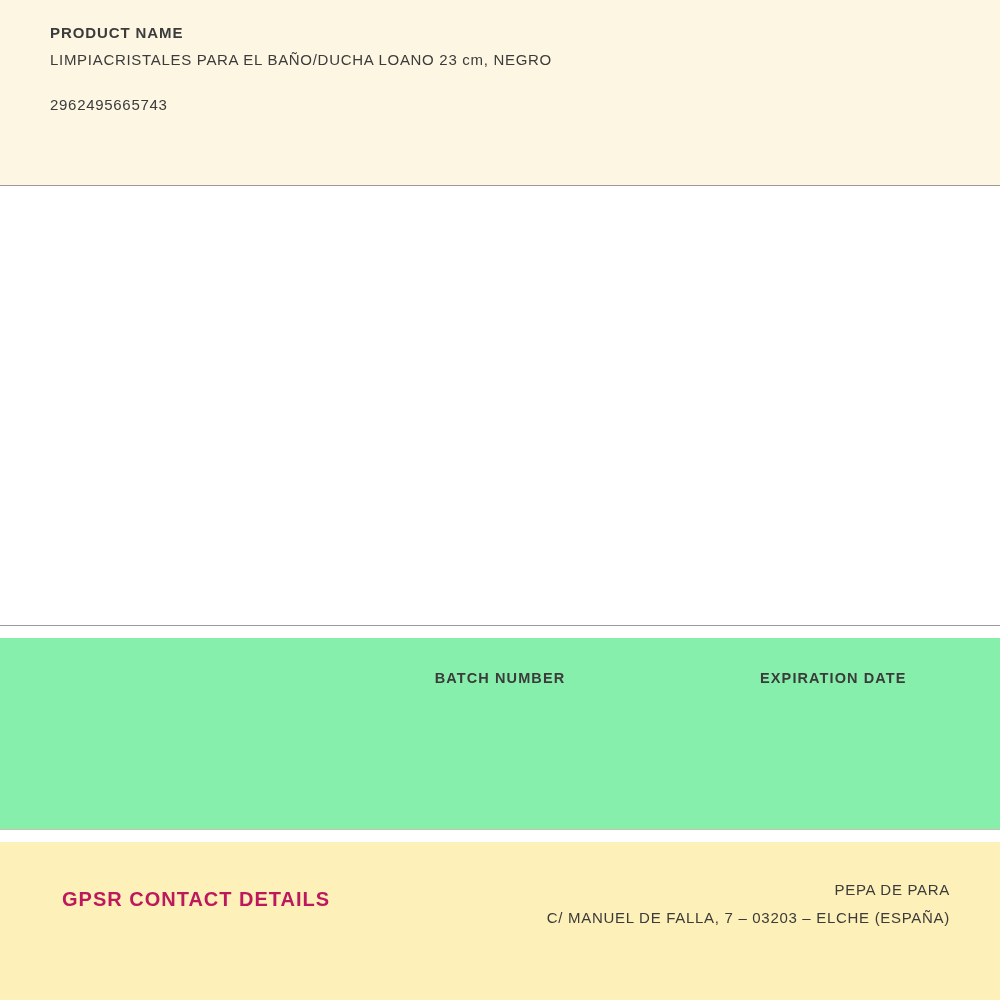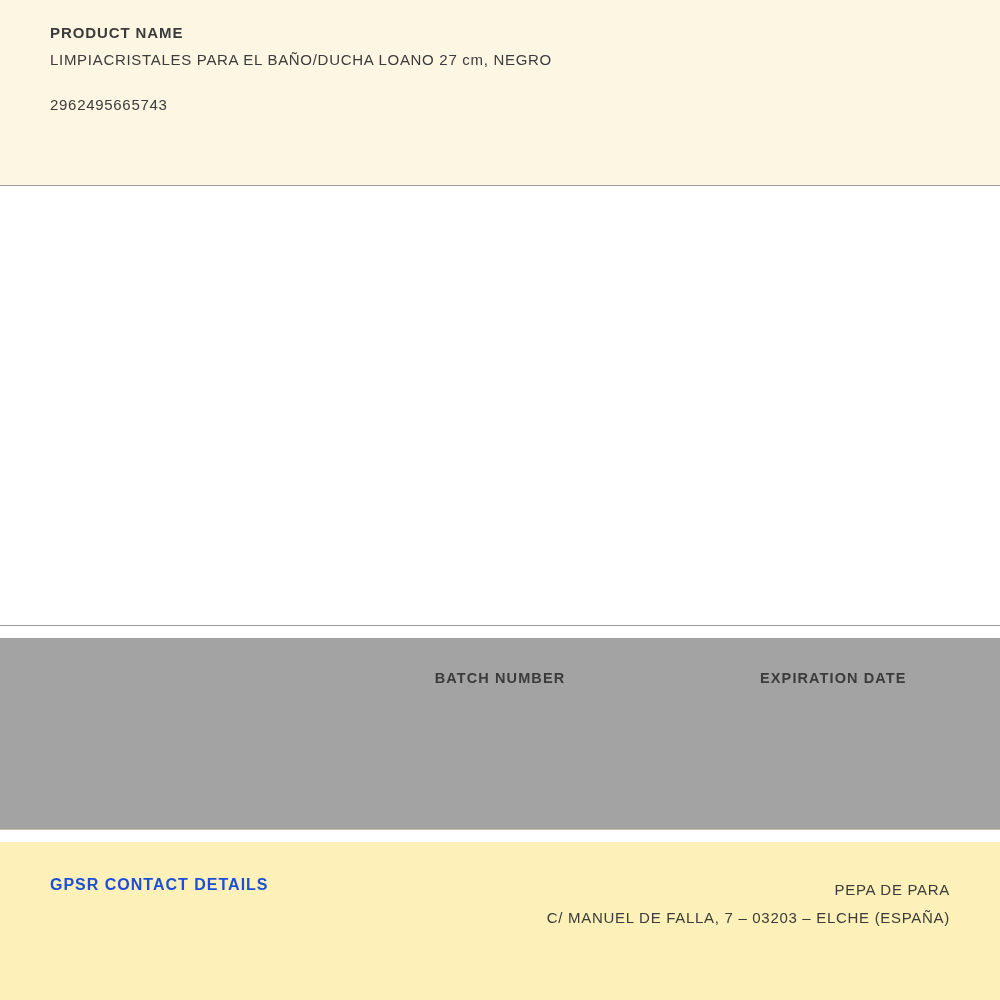--- a/index.html
+++ b/index.html
@@ -56,21 +56,21 @@
   
   .media-section {
     background: #ffffff;
     flex: 1 1 auto;
     position: relative;
     border-bottom: 1px solid #9a9a9a;
   }
 
   
   .details-section {
-    background: #a3a3a3;
+    background: #86efac;
     height: 192px;
     box-sizing: border-box;
     position: relative;
     border-bottom: 1px solid #c9c3ae;
   }
 
   .details-grid {
     display: grid;
     grid-template-columns: 1fr 1fr 1fr;
     text-align: center;
@@ -110,26 +110,26 @@
     background: #fdf0b8;
     height: 158px;
     box-sizing: border-box;
     padding: 34px 50px 0 50px;
     display: flex;
     justify-content: space-between;
     align-items: flex-start;
   }
 
   .footer-title {
-    font-size: 16px;
+    font-size: 20px;
     font-weight: bold;
     letter-spacing: 1px;
-    color: #1d4ed8;
+    color: #be185d;
     text-transform: uppercase;
-    margin: 0;
+    margin: 12px;
   }
 
   .footer-contact {
     text-align: right;
     line-height: 28px;
   }
 
   .footer-contact div {
     font-size: 15px;
     letter-spacing: 0.7px;
@@ -141,21 +141,21 @@
   }
 </style>
 </head>
 <body>
 
 <div class="page">
 
   <div class="top-section">
     <div class="field-block">
       <p class="field-label">PRODUCT NAME</p>
-      <p class="field-value">LIMPIACRISTALES PARA EL BAÑO/DUCHA LOANO 27 cm, NEGRO</p>
+      <p class="field-value">LIMPIACRISTALES PARA EL BAÑO/DUCHA LOANO 23 cm, NEGRO</p>
     </div>
     <div class="field-block">
       <p class="field-value">2962495665743</p>
     </div>
   </div>
 
   <div class="media-section"></div>
 
   <div class="details-section">
     <div class="details-grid details-row-1">

